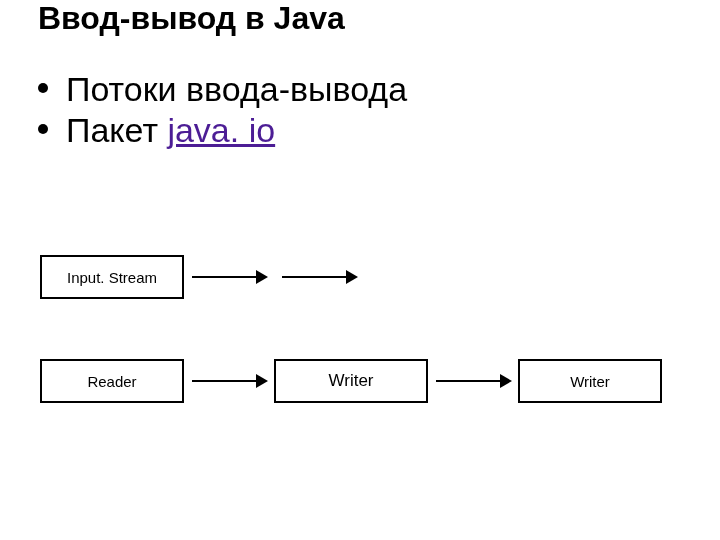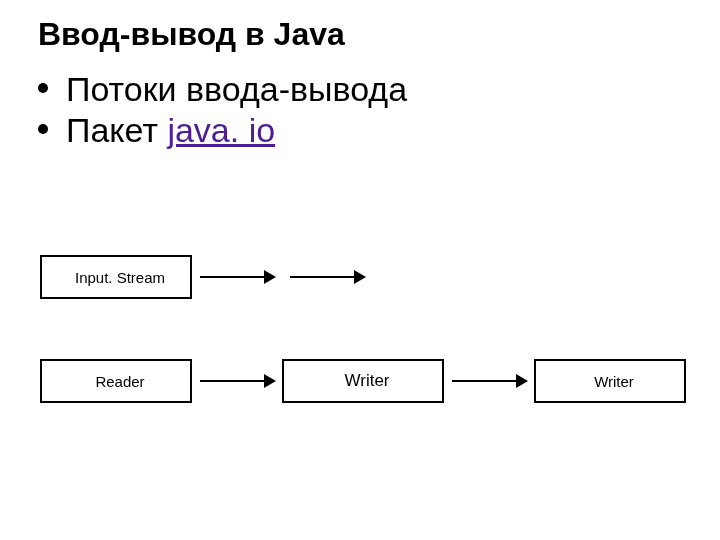--- a/index.html
+++ b/index.html
@@ -8,21 +8,21 @@
     width: 720px;
     height: 540px;
     background: #ffffff;
     font-family: Arial, Helvetica, sans-serif;
     color: #000;
     position: relative;
     overflow: hidden;
   }
   .title {
     position: absolute;
-    top: 16px;
+    top: 0;
     left: 38px;
     font-size: 32px;
     font-weight: bold;
   }
   .bullets {
     position: absolute;
     top: 70px;
     left: 38px;
   }
   .bullet-row {
@@ -61,21 +61,20 @@
   .box {
     border: 2px solid #000;
     height: 40px;
     width: 140px;
     display: flex;
     align-items: center;
     justify-content: center;
     font-size: 15px;
     flex: 0 0 auto;
     text-align: center;
-    padding-left: 8px;
   }
   .box-mid {
     width: 150px;
     font-size: 17px;
   }
   .arrow {
     width: 90px;
     height: 40px;
     position: relative;
     flex: 0 0 auto;

